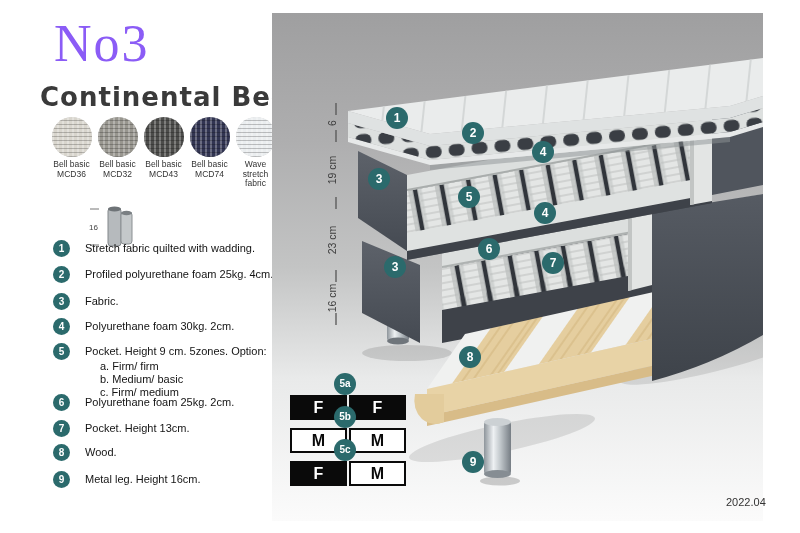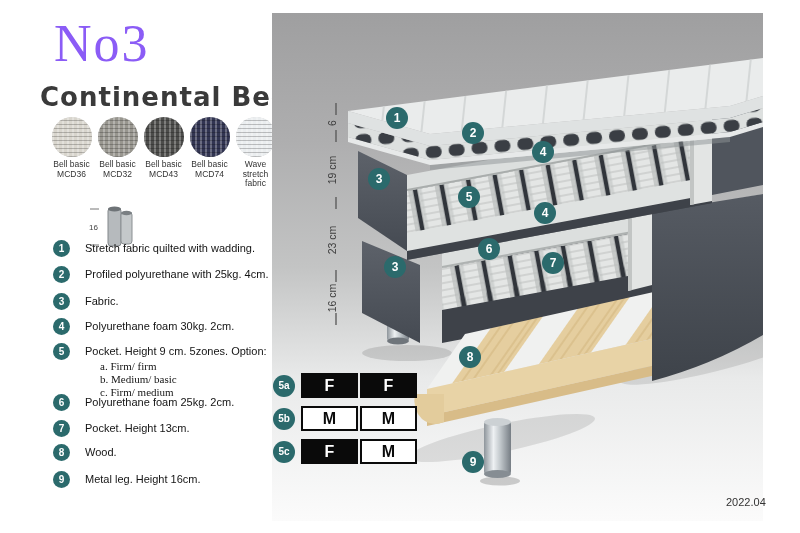--- a/index.html
+++ b/index.html
@@ -23,27 +23,27 @@
        repeating-linear-gradient(90deg, rgba(255,255,255,.28) 0 2px, rgba(255,255,255,0) 2px 5px);}
   .sw-label{margin-top:3px;font-size:8.5px;line-height:9.5px;text-align:center;color:#333;}
 
   .leg-icon{position:absolute;left:50px;top:200px;margin-left:34px;}
 
   .callout-row{position:absolute;left:53px;display:flex;align-items:flex-start;white-space:nowrap;}
   .badge{flex:0 0 auto;width:17px;height:17px;border-radius:50%;background:#2b6a6c;color:#fff;
          font-size:10px;font-weight:bold;line-height:17px;text-align:center;}
   .callout-text{margin-left:15px;font-size:11px;line-height:17px;color:#141414;}
   .callout-options{font-size:11px;line-height:13px;color:#141414;margin-left:15px;margin-top:0;}
-  .callout-options div{margin-left:15px;font-family:Liberation Serif, serif;}
+  .callout-options div{margin-left:15px;}
 
   
   .panel{position:absolute;left:272px;top:13px;width:491px;height:508px;}
 
   
-  .firm-row{position:absolute;left:273px;display:flex;align-items:center;z-index:5;}
+  .firm-row{position:absolute;left:284px;display:flex;align-items:center;z-index:5;flex-direction:column;}
   .firm-badge{width:22px;height:22px;border-radius:50%;background:#2b6a6c;color:#fff;
               font-size:10px;font-weight:bold;line-height:22px;text-align:center;flex:0 0 auto;}
   .firm-cells{display:flex;gap:2px;margin-left:6px;}
   .firm-cell{width:53px;height:21px;border:2px solid #0a0a0a;display:flex;align-items:center;
              justify-content:center;font-size:16px;font-weight:bold;}
   .firm-cell.dark{background:#0a0a0a;color:#ffffff;}
   .firm-cell.light{background:#ffffff;color:#0a0a0a;}
 
   .version{position:absolute;left:726px;top:496px;width:66px;text-align:left;
            font-size:11px;color:#333;z-index:5;}
@@ -122,21 +122,21 @@
       </g>
     </svg>
   </div>
 
   <div class="callout-row" style="top:240px">
     <span class="badge">1</span>
     <span class="callout-text">Stretch fabric quilted with wadding.</span>
   </div>
   <div class="callout-row" style="top:266px">
     <span class="badge">2</span>
-    <span class="callout-text">Profiled polyurethane with 25kg. 4cm.</span>
+    <span class="callout-text">Profiled polyurethane foam 25kg. 4cm.</span>
   </div>
   <div class="callout-row" style="top:293px">
     <span class="badge">3</span>
     <span class="callout-text">Fabric.</span>
   </div>
   <div class="callout-row" style="top:318px">
     <span class="badge">4</span>
     <span class="callout-text">Polyurethane foam 30kg. 2cm.</span>
   </div>
   <div class="callout-row" style="top:343px">

